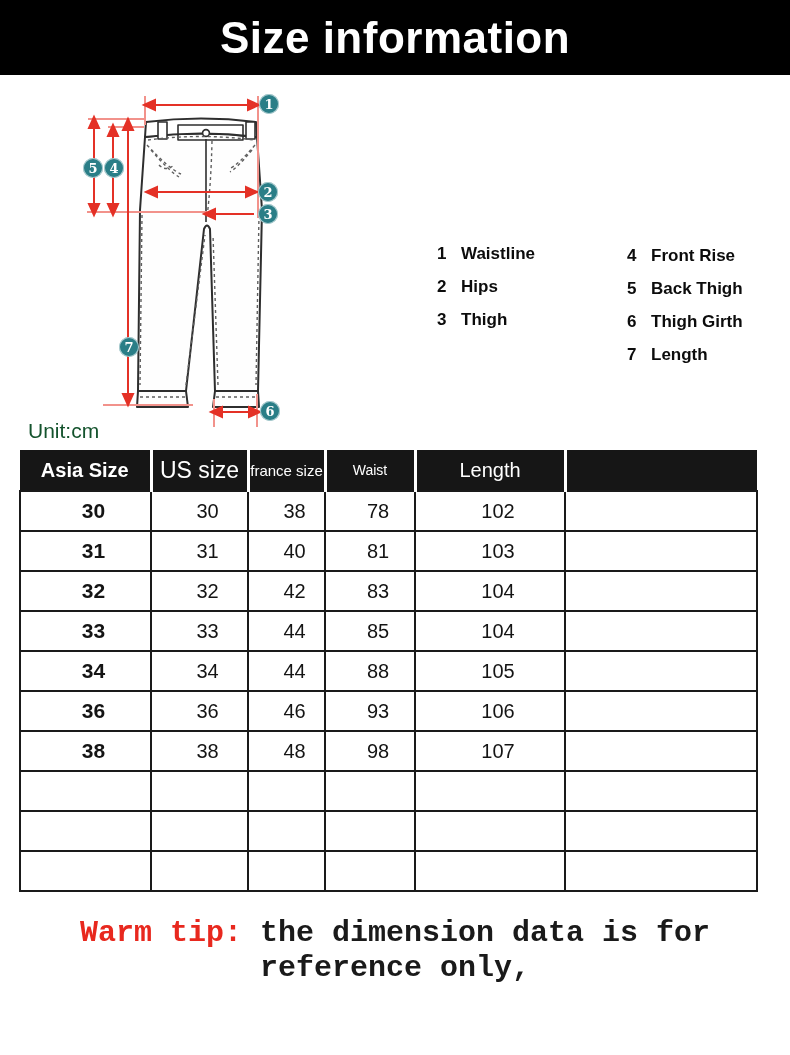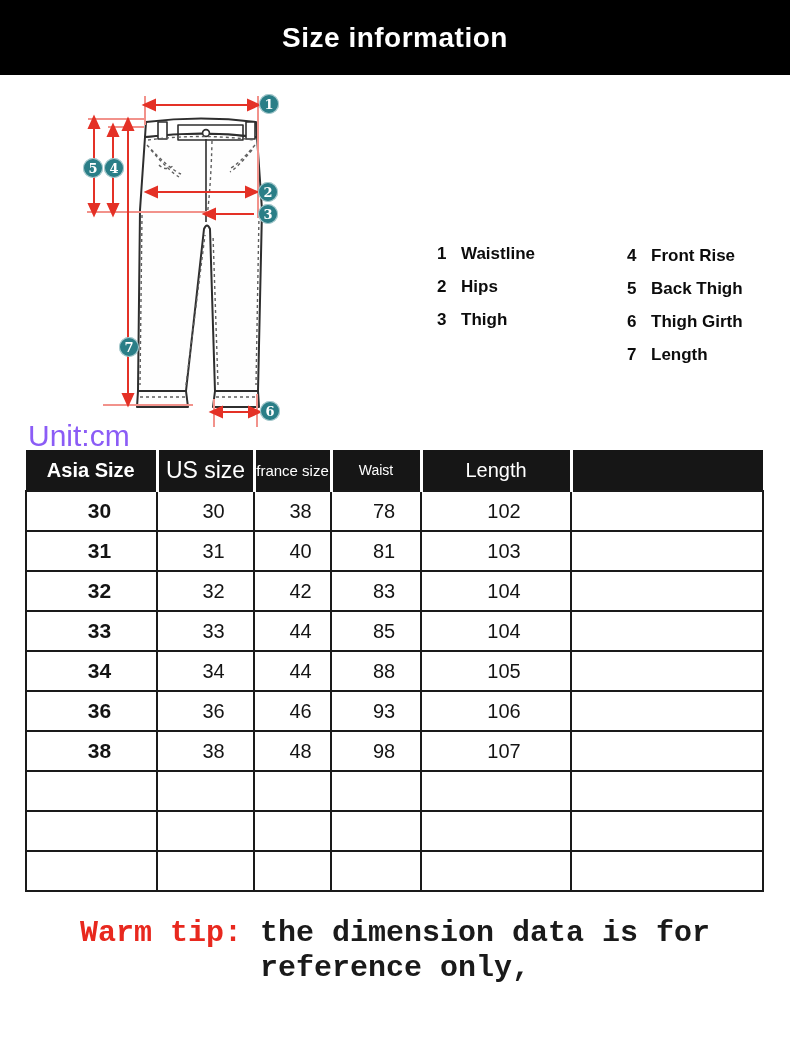--- a/index.html
+++ b/index.html
@@ -2,44 +2,44 @@
 <html><head>
 <meta charset="utf-8">
 <style>
   html,body{margin:0;padding:0;background:#fff;}
   .page{position:relative;width:790px;height:1055px;background:#ffffff;overflow:hidden;
         font-family:"Liberation Sans",sans-serif;color:#111;}
 
   
   .title-bar{position:absolute;top:0;left:0;width:790px;height:75px;background:#000;
              display:flex;align-items:center;justify-content:center;}
-  .title-bar .title{color:#fff;font-size:28px;font-weight:700;letter-spacing:.5px;}
+  .title-bar .title{color:#fff;font-size:44px;font-weight:700;letter-spacing:.5px;}
 
   
   .diagram{position:absolute;top:75px;left:0;width:790px;height:352px;}
   .diagram svg{position:absolute;top:0;left:0;}
   .badge{position:absolute;width:20px;height:20px;border-radius:50%;background:#2a7e87;
          color:#fff;font:700 13px "DejaVu Serif",serif;display:flex;align-items:center;
          justify-content:center;box-shadow:0 0 0 1px rgba(255,255,255,.6) inset;}
   .b1{left:259px;top:19px;} .b2{left:258px;top:107px;} .b3{left:258px;top:129px;}
   .b4{left:104px;top:83px;} .b5{left:83px;top:83px;} .b6{left:260px;top:326px;}
   .b7{left:119px;top:262px;}
 
   .legend{position:absolute;list-style:none;margin:0;padding:0;font-size:17px;
           font-weight:700;color:#0c0c0c;}
   .legend li{height:33px;display:flex;align-items:center;}
   .legend .num{width:24px;flex:0 0 24px;}
   .legend-left{left:437px;top:162px;}
   .legend-right{left:627px;top:164px;}
 
   
-  .unit{position:absolute;left:28px;top:419px;font-size:30px;color:#8b5cf6;}
-
-  
-  .size-table{position:absolute;top:450px;left:25px;width:737px;border-collapse:collapse;
+  .unit{position:absolute;left:28px;top:419px;font-size:21px;color:#14532d;}
+
+  
+  .size-table{position:absolute;top:450px;left:19px;width:737px;border-collapse:collapse;
               table-layout:fixed;border-radius:13px;}
   .size-table col.c1{width:131px;} .size-table col.c2{width:97px;}
   .size-table col.c3{width:77px;}  .size-table col.c4{width:90px;}
   .size-table col.c5{width:150px;} .size-table col.c6{width:192px;}
   .size-table th{background:#161616;color:#fff;height:40px;padding:0;text-align:center;
                  vertical-align:middle;font-weight:400;border-left:3px solid #fff;}
   .size-table th:first-child{border-left:none;font-weight:700;font-size:20px;}
   .size-table th:nth-child(2){font-size:23px;}
   .size-table th:nth-child(3){font-size:15px;}
   .size-table th:nth-child(4){font-size:14px;}

